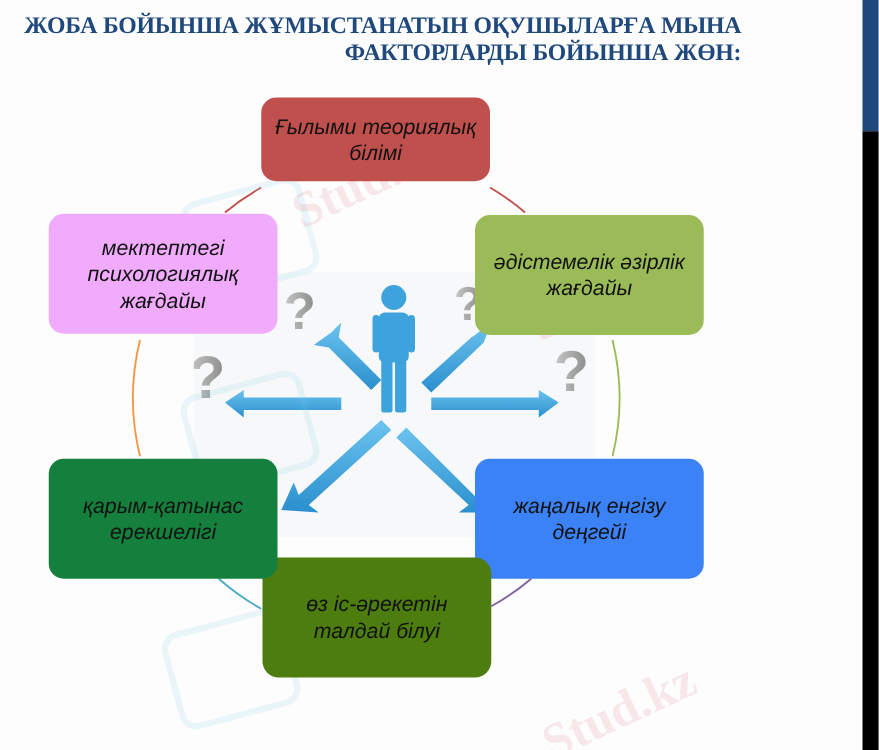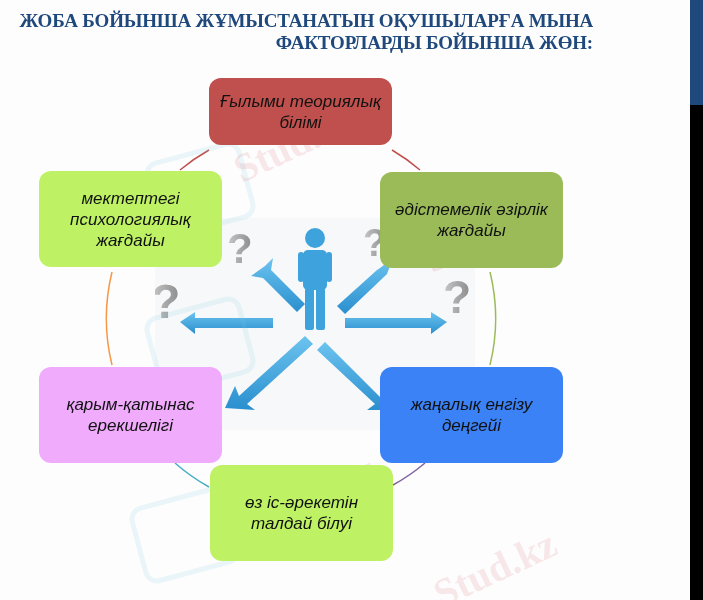--- a/index.html
+++ b/index.html
@@ -108,25 +108,25 @@
 
   <div class="box" style="left:209px;top:78px;height:67px;background:#c0504d;">
     <span>Ғылыми теориялық білімі</span>
   </div>
   <div class="box" style="left:380px;top:172px;background:#9bbb59;align-items:center;">
     <span>әдістемелік әзірлік жағдайы</span>
   </div>
   <div class="box" style="left:380px;top:367px;background:#3b82f6;">
     <span>жаңалық енгізу деңгейі</span>
   </div>
-  <div class="box" style="left:210px;top:465px;background:#bef264;">
+  <div class="box" style="left:210px;top:446px;background:#4d7c0f;border-radius:13px;">
     <span>өз іс-әрекетін талдай білуі</span>
   </div>
-  <div class="box" style="left:39px;top:367px;background:#f0abfc;">
+  <div class="box" style="left:39px;top:367px;background:#15803d;">
     <span>қарым-қатынас ерекшелігі</span>
   </div>
-  <div class="box" style="left:39px;top:171px;background:#bef264;padding:4px 7px;">
+  <div class="box" style="left:39px;top:171px;background:#f0abfc;padding:4px 7px;">
     <span>мектептегі психологиялық жағдайы</span>
   </div>
 </div>
 
 <div class="side-blue"></div>
 <div class="side-black"></div>
 
 </body></html>

